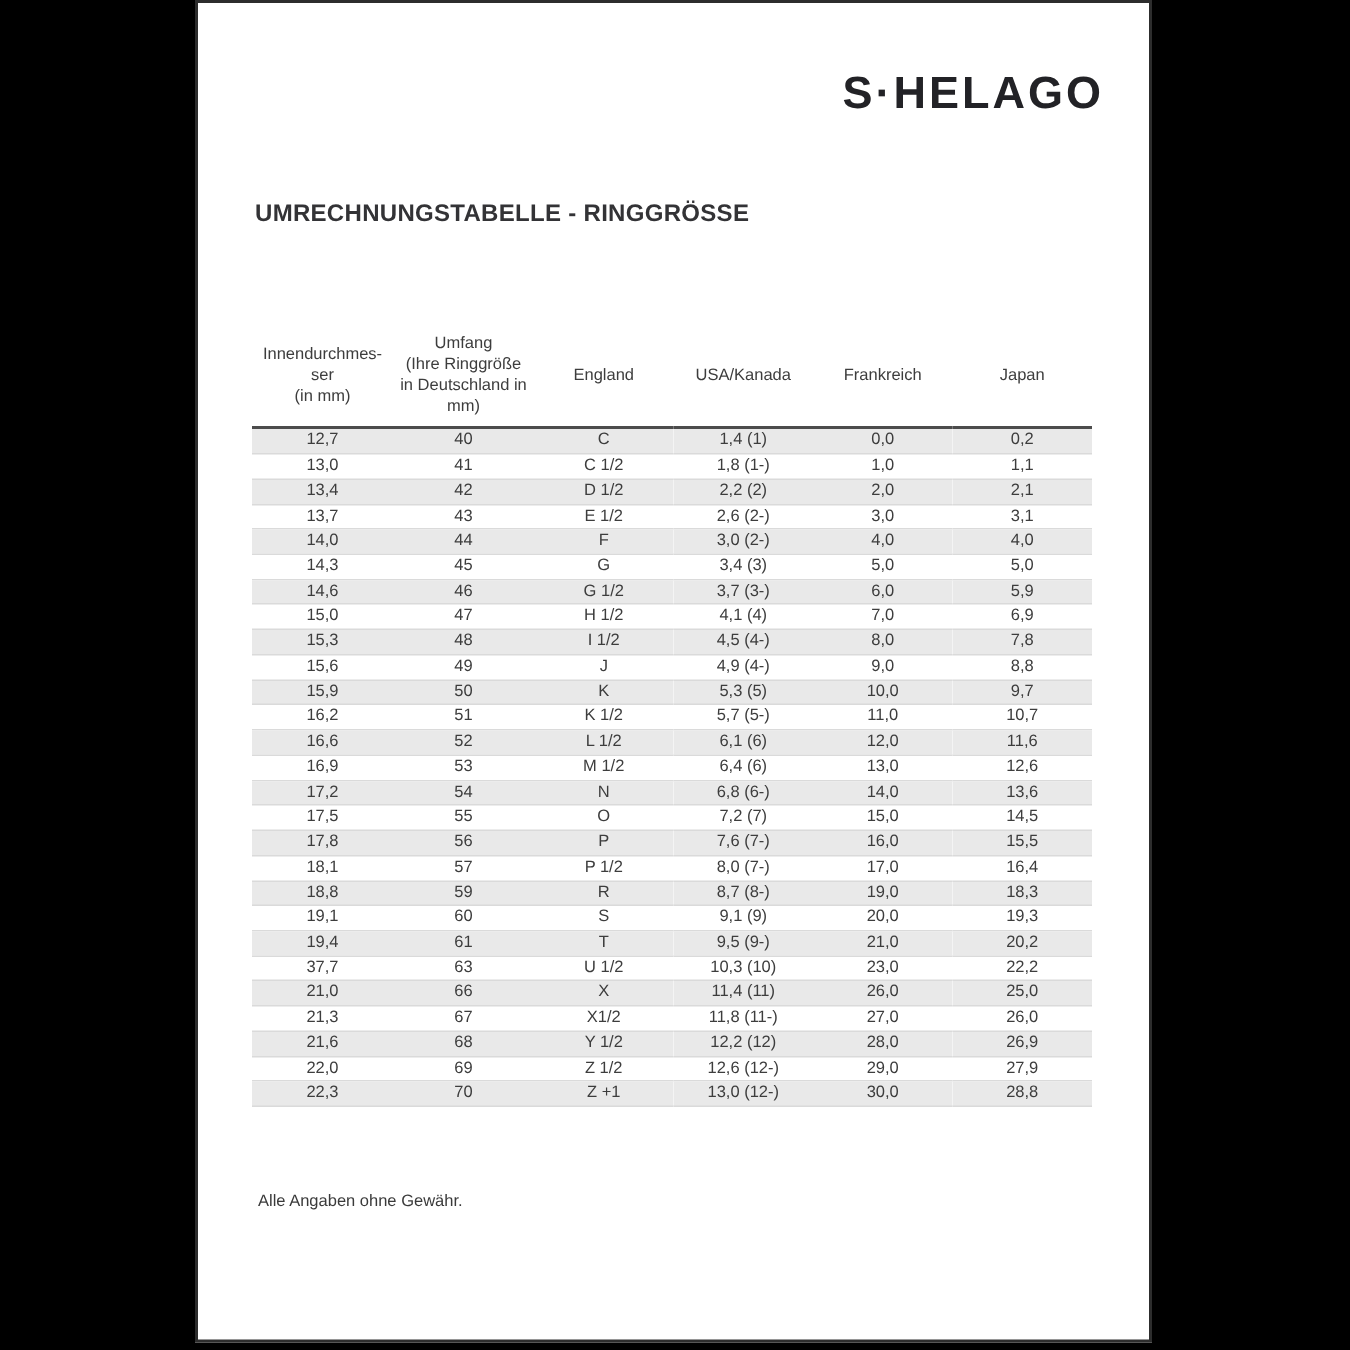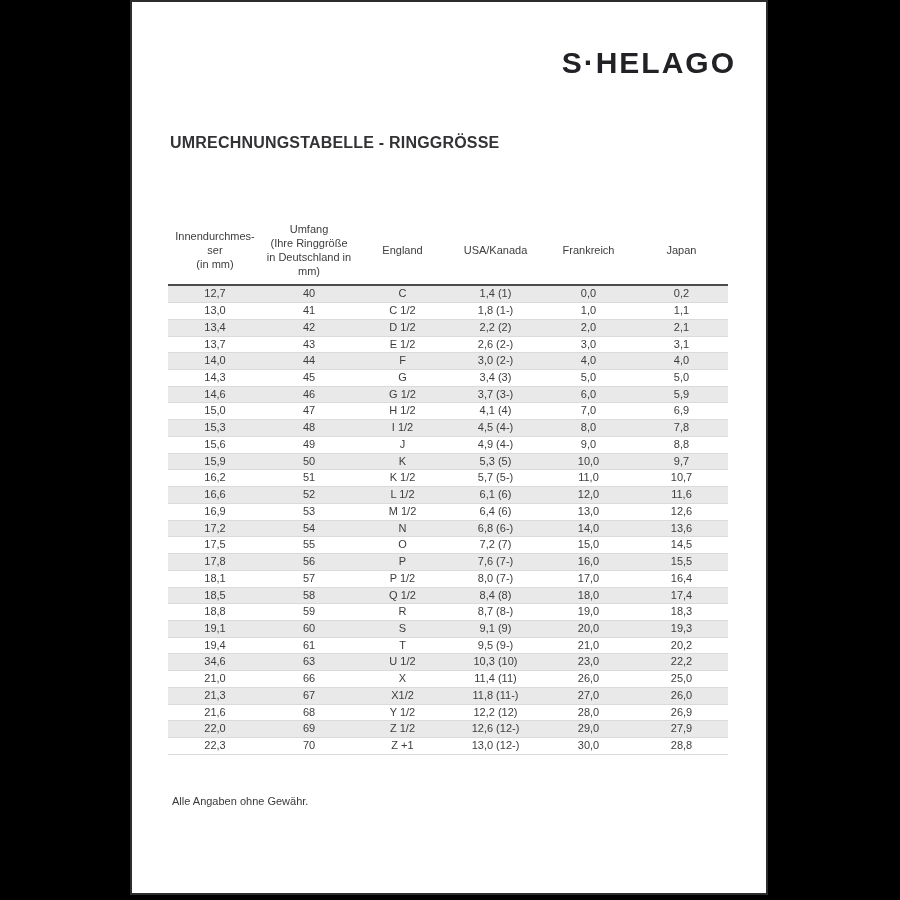--- a/index.html
+++ b/index.html
@@ -225,28 +225,20 @@
           </tr>
           <tr>
             <td>18,1</td>
             <td>57</td>
             <td>P 1/2</td>
             <td>8,0 (7-)</td>
             <td>17,0</td>
             <td>16,4</td>
           </tr>
           <tr>
-            <td>18,5</td>
-            <td>58</td>
-            <td>Q 1/2</td>
-            <td>8,4 (8)</td>
-            <td>18,0</td>
-            <td>17,4</td>
-          </tr>
-          <tr>
             <td>18,8</td>
             <td>59</td>
             <td>R</td>
             <td>8,7 (8-)</td>
             <td>19,0</td>
             <td>18,3</td>
           </tr>
           <tr>
             <td>19,1</td>
             <td>60</td>
@@ -257,21 +249,21 @@
           </tr>
           <tr>
             <td>19,4</td>
             <td>61</td>
             <td>T</td>
             <td>9,5 (9-)</td>
             <td>21,0</td>
             <td>20,2</td>
           </tr>
           <tr>
-            <td>34,6</td>
+            <td>37,7</td>
             <td>63</td>
             <td>U 1/2</td>
             <td>10,3 (10)</td>
             <td>23,0</td>
             <td>22,2</td>
           </tr>
           <tr>
             <td>21,0</td>
             <td>66</td>
             <td>X</td>

